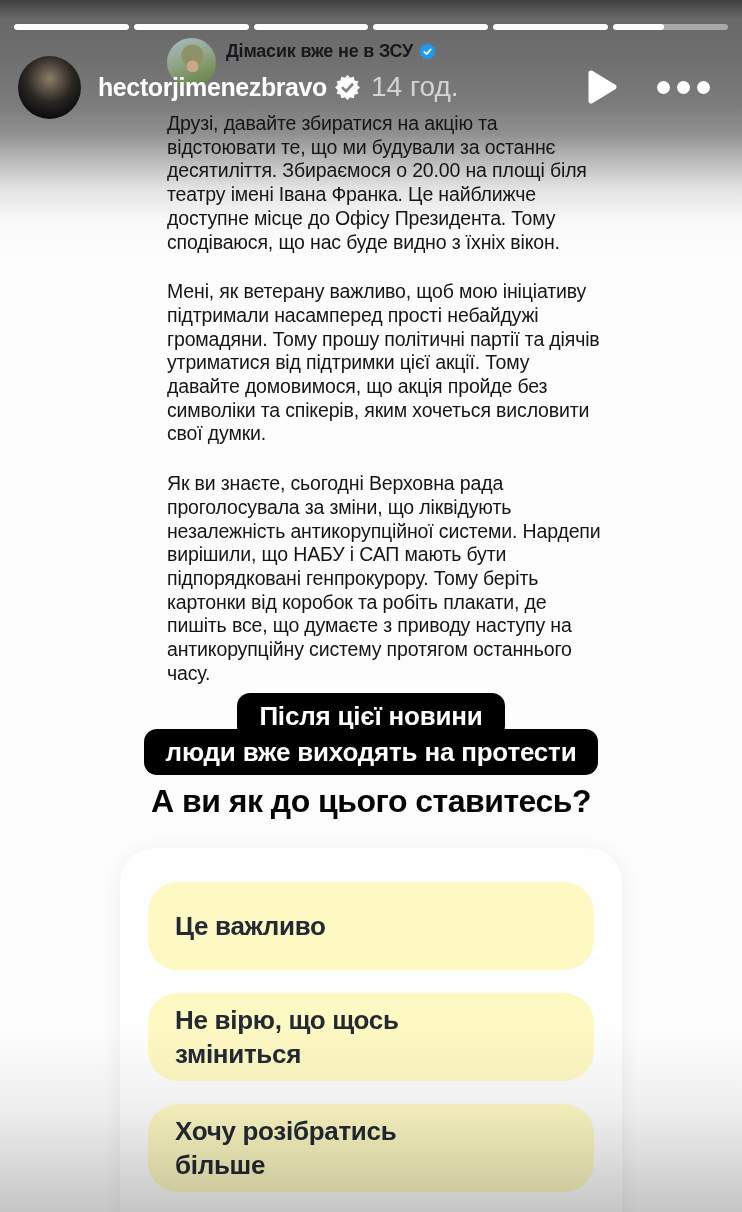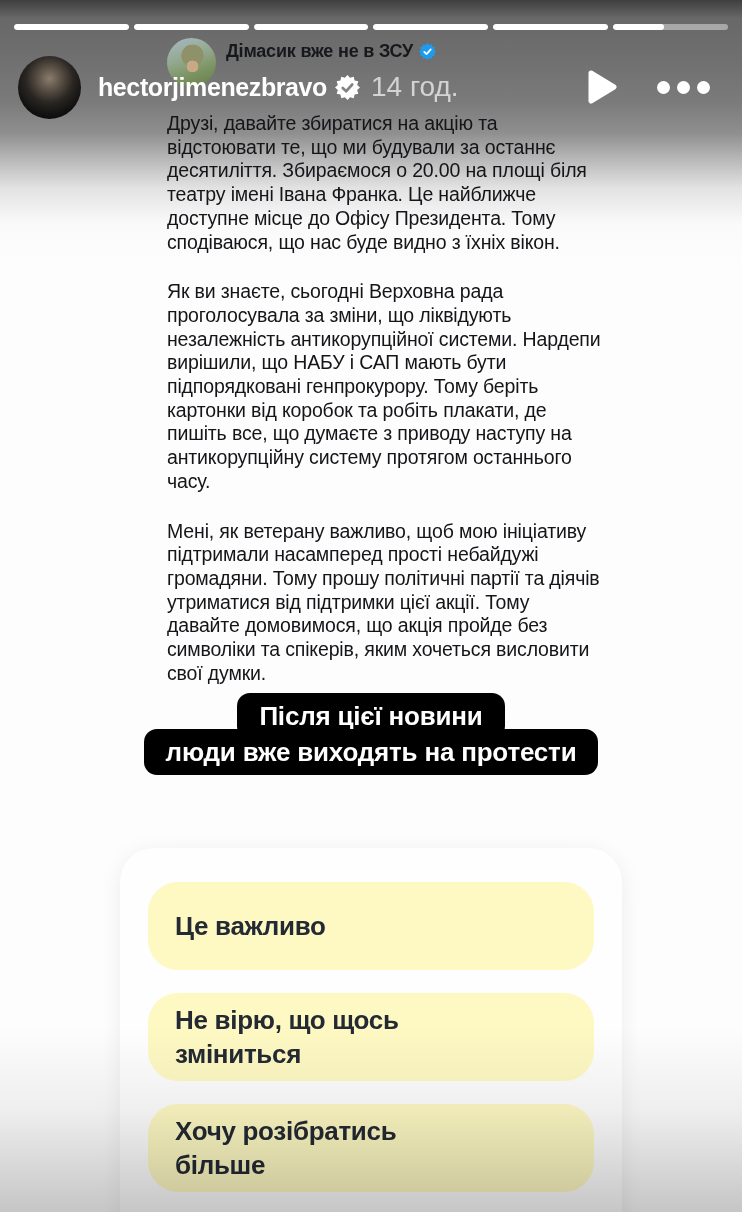--- a/index.html
+++ b/index.html
@@ -117,43 +117,44 @@
     </div>
   </div>
 
   <div class="tweet-body">
       <p class="tweet-paragraph">Друзі, давайте збиратися на акцію та
 відстоювати те, що ми будували за останнє
 десятиліття. Збираємося о 20.00 на площі біля
 театру імені Івана Франка. Це найближче
 доступне місце до Офісу Президента. Тому
 сподіваюся, що нас буде видно з їхніх вікон.</p>
+      <p class="tweet-paragraph">Мені, як ветерану важливо, щоб мою ініціативу
+підтримали насамперед прості небайдужі
+громадяни. Тому прошу політичні партії та діячів
+утриматися від підтримки цієї акції. Тому
+давайте домовимося, що акція пройде без
+символіки та спікерів, яким хочеться висловити
+свої думки.</p>
       <p class="tweet-paragraph">Як ви знаєте, сьогодні Верховна рада
 проголосувала за зміни, що ліквідують
 незалежність антикорупційної системи. Нардепи
 вирішили, що НАБУ і САП мають бути
 підпорядковані генпрокурору. Тому беріть
 картонки від коробок та робіть плакати, де
 пишіть все, що думаєте з приводу наступу на
 антикорупційну систему протягом останнього
 часу.</p>
-      <p class="tweet-paragraph">Мені, як ветерану важливо, щоб мою ініціативу
-підтримали насамперед прості небайдужі
-громадяни. Тому прошу політичні партії та діячів
-утриматися від підтримки цієї акції. Тому
-давайте домовимося, що акція пройде без
-символіки та спікерів, яким хочеться висловити
-свої думки.</p>
     </div>
 
   <div class="label-wrap">
     <div class="label-line">Після цієї новини</div><br>
     <div class="label-line second">люди вже виходять на протести</div>
   </div>
 
+  <div class="question">А ви як до цього ставитесь?</div>
 
   <div class="poll-card">
     <div>
         <div class="pill">Це важливо</div>
         <div class="pill">Не вірю, що щось
 зміниться</div>
         <div class="pill">Хочу розібратись
 більше</div>
       </div>
   </div>

